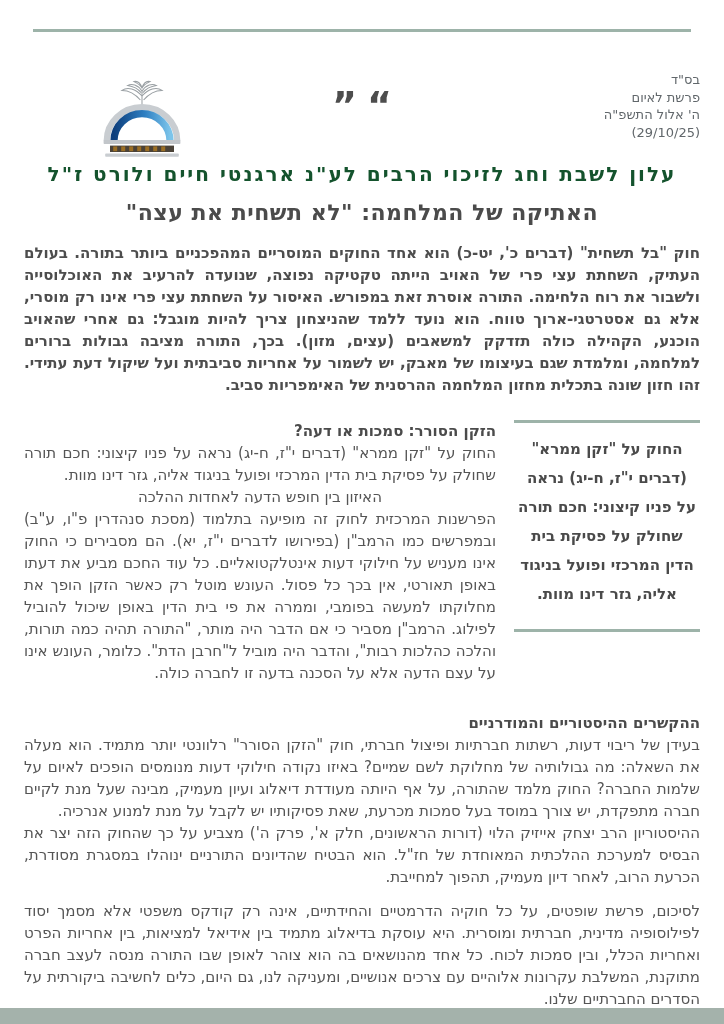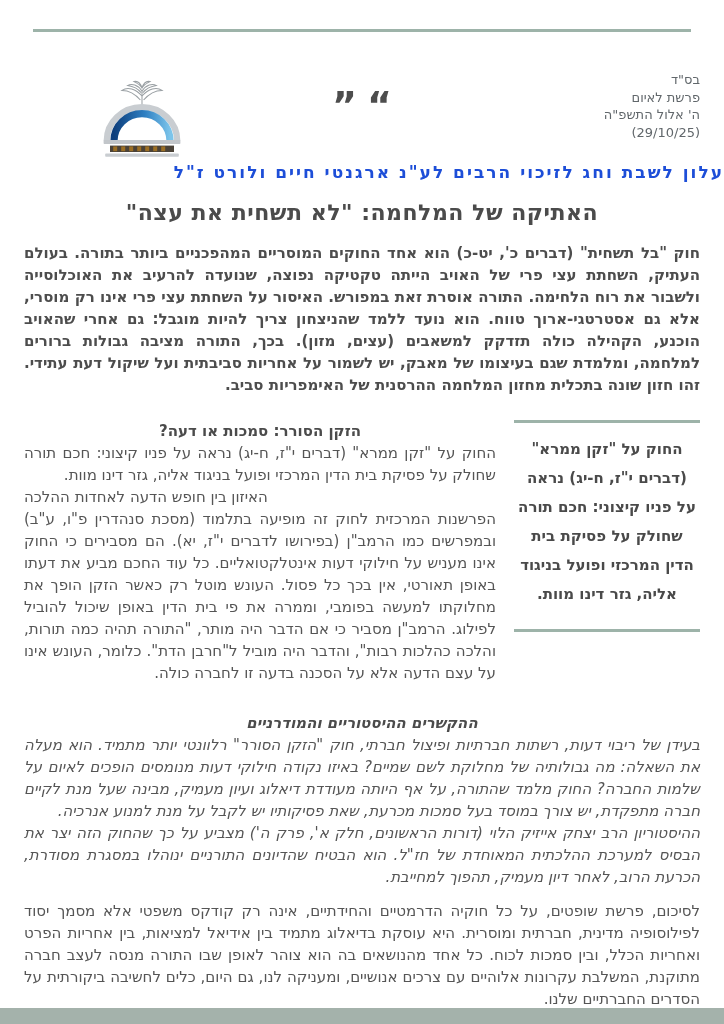--- a/index.html
+++ b/index.html
@@ -9,43 +9,43 @@
     font-family:"DejaVu Sans","Liberation Sans",sans-serif;color:#4f4f4f;
   }
   .top-rule{position:absolute;top:29px;right:33px;left:33px;height:3px;background:#9db3a9;}
 
   
   .meta{position:absolute;top:71px;right:24px;text-align:right;font-size:13px;line-height:17.5px;color:#61676b;}
   .title-row{position:absolute;top:84px;right:0;left:0;display:flex;justify-content:center;align-items:flex-start;column-gap:10px;}
   .title-quote{font-size:38px;font-weight:700;color:#4d4d4d;line-height:1;margin-top:2px;}
   .title-text{font-size:40px;font-weight:700;color:#474747;letter-spacing:1px;line-height:1.3;}
   .logo{position:absolute;top:78px;left:94px;}
-  .subtitle{position:absolute;top:162px;right:0;left:0;text-align:right;
-    font-size:17px;font-weight:700;letter-spacing:2px;color:#1d4ed8;}
+  .subtitle{position:absolute;top:162px;right:0;left:0;text-align:center;
+    font-size:20px;font-weight:700;letter-spacing:2px;color:#14532d;}
   .headline{position:absolute;top:200px;right:0;left:0;text-align:center;
     font-size:22px;font-weight:700;color:#4b4b4b;letter-spacing:.5px;}
 
   
   .content{position:absolute;top:242px;right:24px;left:24px;}
   p{margin:0;}
   .body-text{font-size:15px;line-height:22px;text-align:justify;color:#555555;}
   .intro{font-weight:700;color:#4d4d4d;margin-bottom:24px;}
-  .sec-heading{font-size:15px;line-height:22px;font-weight:700;color:#4b4b4b;text-align:center;}
-  .sub-heading{font-size:15px;line-height:22px;color:#555555;text-align:left;}
+  .sec-heading{font-size:15px;line-height:22px;font-weight:700;color:#4b4b4b;text-align:right;}
+  .sub-heading{font-size:15px;line-height:22px;color:#555555;text-align:center;}
 
   .elder-section{display:flex;column-gap:18px;margin-bottom:28px;}
   .pullquote{
     flex:0 0 186px;box-sizing:border-box;height:212px;
     border-top:3px solid #9db3a9;border-bottom:3px solid #9db3a9;
     padding:12px 2px 0 2px;
     font-size:15px;line-height:29px;font-weight:700;color:#4a4a4a;text-align:center;
     overflow:hidden;
   }
   .elder-main{flex:1 1 auto;min-width:0;}
-  .contexts-section{margin-bottom:12px;font-style:italic;}
+  .contexts-section{margin-bottom:12px;}
   .closing{margin-top:7px;}
 
   .footer-band{position:absolute;left:0;right:0;bottom:0;height:16px;background:#a4b2ab;}
 </style>
 </head>
 <body>
 
 <div class="page">
 
   <div class="top-rule"></div>

